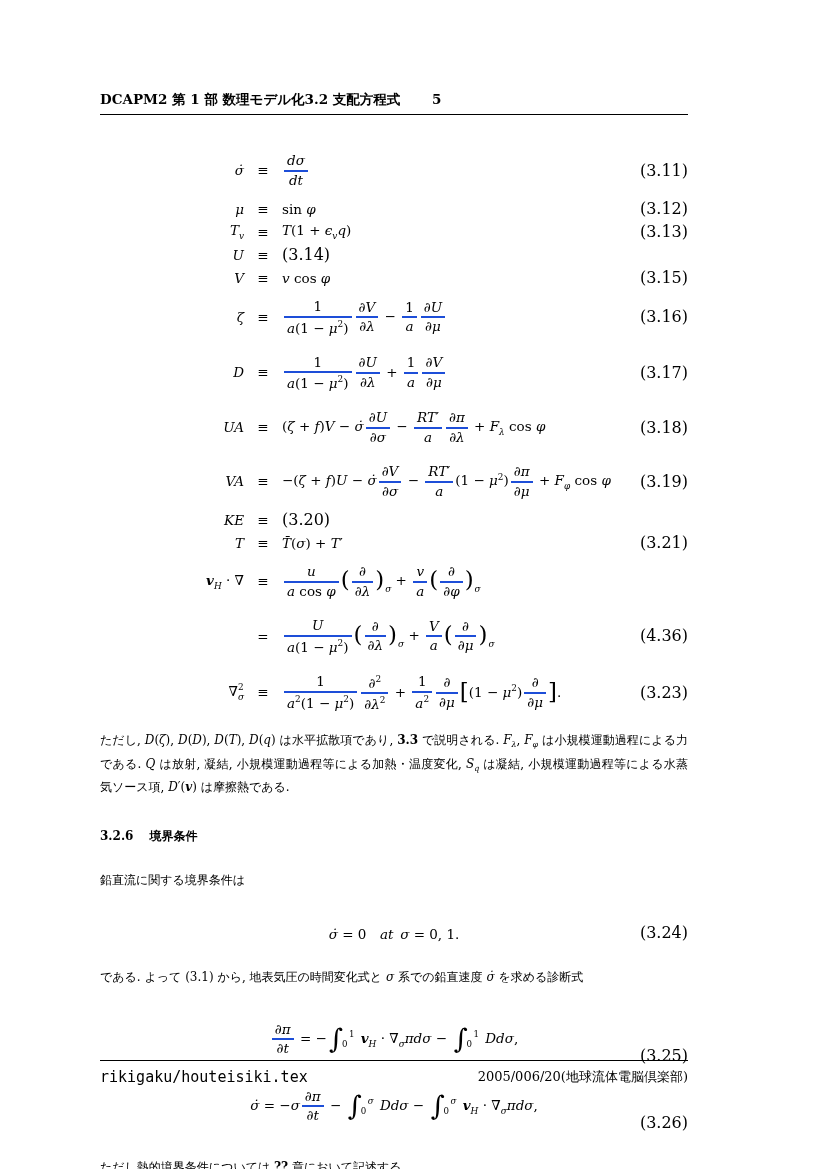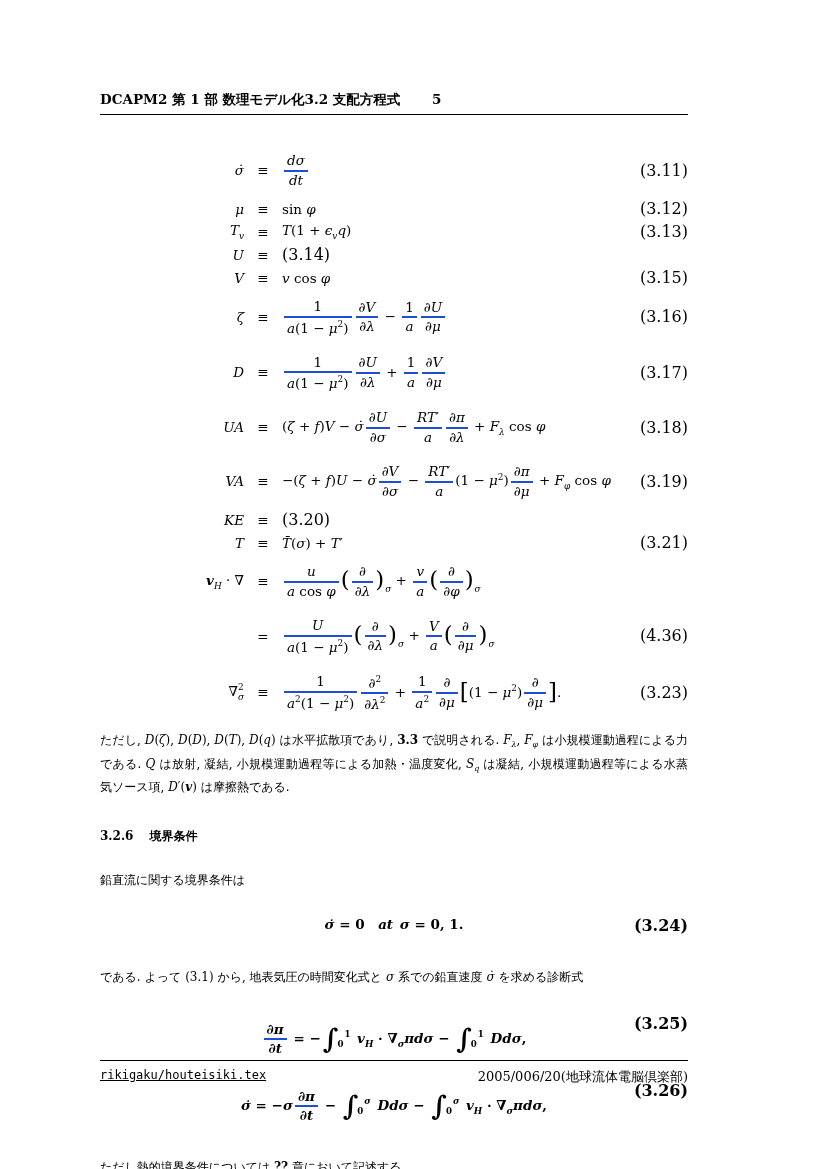--- a/index.html
+++ b/index.html
@@ -7,32 +7,32 @@
         color:#000;font-family:"DejaVu Serif","Liberation Serif",serif;overflow:hidden;}
   
   .header{position:absolute;left:100px;top:91px;width:588px;border-bottom:1.2px solid #000;
           padding-bottom:5px;display:flex;justify-content:flex-start;align-items:baseline;
           font-weight:bold;font-size:13.5px;}
   .h-right span{display:inline-block;}
   .hst{}
   .hpg{margin-left:27px;}
   .footer{position:absolute;left:100px;top:1060px;width:588px;border-top:1.2px solid #000;
           padding-top:7px;display:flex;justify-content:space-between;font-size:13px;}
-  .f-left{font-family:"DejaVu Sans Mono","Liberation Mono",monospace;font-size:12px;text-decoration:underline;}
+  .f-left{font-family:"DejaVu Sans Mono","Liberation Mono",monospace;font-size:15px;}
   
   .main{position:absolute;left:100px;top:142px;width:588px;}
   
   .eqrow{display:flex;align-items:center;margin:3px 0;font-size:13.5px;line-height:1.25;}
   .lhs{width:144px;text-align:right;white-space:nowrap;}
   .rel{width:38px;text-align:center;}
   .rhs{flex:1;white-space:nowrap;}
   .eqno{text-align:right;font-size:16px;white-space:nowrap;}
   
-  .deq{position:relative;display:flex;justify-content:center;align-items:flex-start;
-       margin:16px 0;font-size:13.5px;min-height:26px;font-weight:bold;}
+  .deq{position:relative;display:flex;justify-content:center;align-items:flex-end;
+       margin:16px 0;font-size:13.5px;min-height:26px;}
   .deq .eqno{position:absolute;right:0;}
   
   i,.bi{font-style:italic;}
   .rm{font-style:normal;}
   sup,sub{font-size:0.66em;}
   .fr{display:inline-block;vertical-align:middle;text-align:center;margin:8px 2px;line-height:1.15;}
   .fr .n{display:block;padding:0 3px 1px;}
   .fr .d{display:block;border-top:2px solid #1d4ed8;padding:1px 3px 0;}
   .ss{display:inline-flex;flex-direction:column;vertical-align:middle;line-height:1.05;text-align:left;}
   .ssu,.ssd{font-size:0.66em;}

